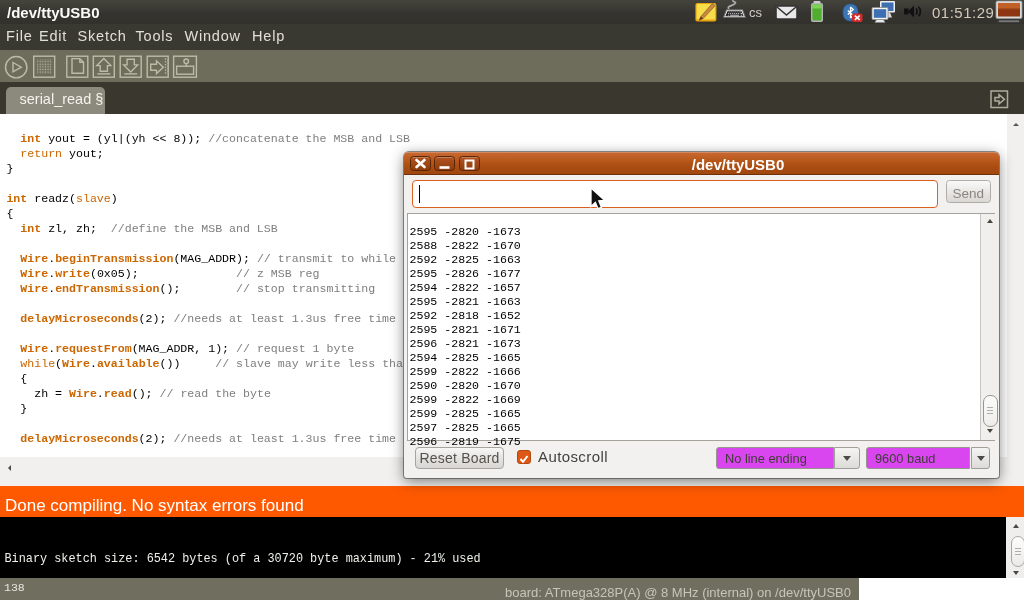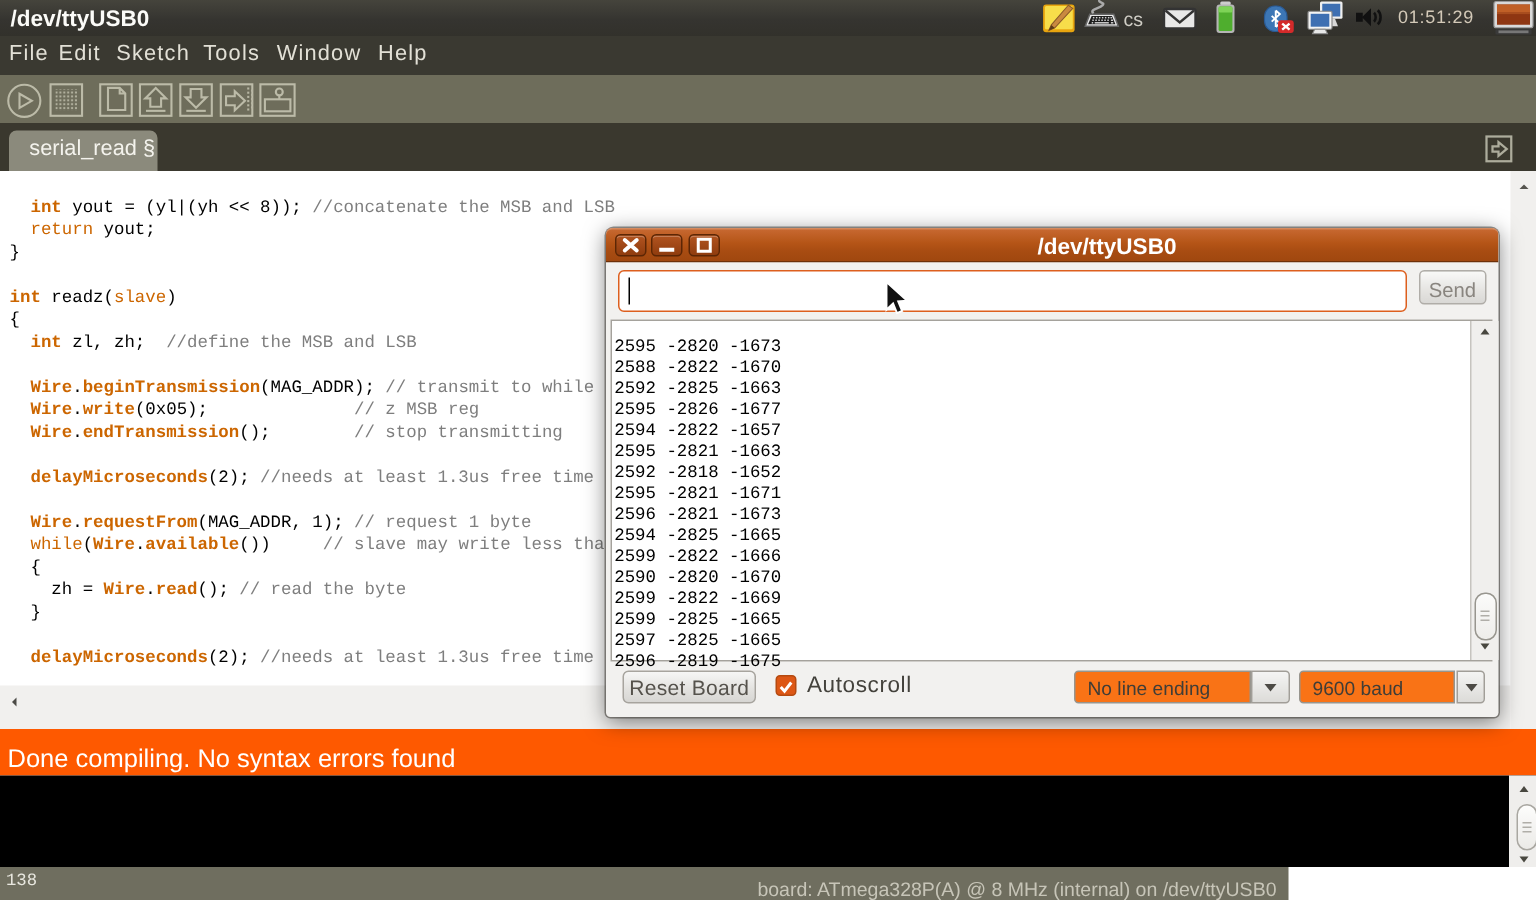--- a/index.html
+++ b/index.html
@@ -1,20 +1,20 @@
 <!DOCTYPE html>
 <html><head><meta charset="utf-8">
 <style>
 html,body{margin:0;padding:0;}
 body{width:1024px;height:600px;position:relative;overflow:hidden;background:#fff;
  font-family:"Liberation Sans",sans-serif;}
 #titlebar{position:absolute;left:0;top:0;width:1024px;height:24px;
  background:linear-gradient(#45443c,#353430 55%,#32312b);}
 #apptitle{position:absolute;left:7px;top:3.5px;font-size:15px;font-weight:bold;color:#fbfbf8;}
-#clock{position:absolute;left:932px;top:3.5px;font-size:12px;letter-spacing:0.5px;color:#d3c9b8;}
+#clock{position:absolute;left:932px;top:3.5px;font-size:15px;letter-spacing:0.5px;color:#d3c9b8;}
 #menubar{position:absolute;left:0;top:24px;width:1024px;height:26px;background:#3a3931;}
 .mi{position:absolute;top:3.8px;font-size:14.5px;letter-spacing:0.8px;color:#e2e0d6;}
 #toolbar{position:absolute;left:0;top:50px;width:1024px;height:32px;background:#6e6d5b;}
 #tabbar{position:absolute;left:0;top:82px;width:1024px;height:32px;background:#3a382e;}
 #tab{position:absolute;left:6px;top:5px;width:99px;height:27px;background:#8b8a7c;
  border-radius:5px 5px 0 0;}
 #tab span{position:absolute;left:13.5px;top:4px;font-size:14.5px;color:#f4f3ed;}
 #editor{position:absolute;left:0;top:114px;width:1024px;height:343px;background:#fff;}
 pre{margin:0;}
 #code{position:absolute;left:6.4px;top:16.6px;font:11.6px/15px "Liberation Mono",monospace;color:#000;}
@@ -65,21 +65,21 @@
 #othumb{position:absolute;left:578.5px;top:242.5px;width:13px;height:30px;border:1px solid #98968f;
  border-radius:7px;background:linear-gradient(#fbfbfa,#eeedea);}
 .grip{display:flex;flex-direction:column;justify-content:center;}
 .grip i{display:block;width:6px;height:1px;background:#b0aea8;margin:1px auto;}
 #resetbtn{position:absolute;left:11px;top:295px;width:89px;height:22px;box-sizing:border-box;
  background:linear-gradient(#f6f6f5,#e2e1de 60%,#d7d6d3);border:1px solid #a7a49e;border-radius:4px;
  font-size:14px;letter-spacing:0.2px;color:#55524c;text-align:center;line-height:20px;}
 #chk{position:absolute;left:113px;top:297.5px;width:14px;height:14px;box-sizing:border-box;
  background:#dd5715;border:1px solid #b54a10;border-radius:3px;}
 #chklbl{position:absolute;left:134px;top:296px;font-size:15px;letter-spacing:0.4px;color:#44423c;}
-.combo{position:absolute;top:295px;height:22px;box-sizing:border-box;background:#f97316;
+.combo{position:absolute;top:295px;height:22px;box-sizing:border-box;background:#d946ef;
  border:1px solid #98958e;border-radius:3px 0 0 3px;font-size:12.8px;color:#3f3d37;}
 .combo span{position:absolute;left:8px;top:2.5px;white-space:nowrap;}
 .cbtn{position:absolute;top:295px;height:22px;box-sizing:border-box;
  background:linear-gradient(#f4f4f3,#dcdbd8);border:1px solid #a19e98;border-radius:0 3px 3px 0;}
 .cbtn b{position:absolute;left:50%;top:50%;margin:-2px 0 0 -4px;width:0;height:0;
  border-left:4px solid transparent;border-right:4px solid transparent;border-top:5px solid #4c4a45;}
 </style></head>
 <body>
 <div id="titlebar">
  <span id="apptitle">/dev/ttyUSB0</span>
@@ -166,20 +166,21 @@
   <span class="k">delayMicroseconds</span>(2); <span class="c">//needs at least 1.3us free time</span></pre>
 </div>
 <div id="vsb"></div>
 <div id="vsbup"></div>
 <div id="hsb"></div>
 <div id="hsbl"></div>
 <div id="statusbar">
     <span>Done compiling. No syntax errors found</span>
   </div>
 <div id="console">
+ <pre>Binary sketch size: 6542 bytes (of a 30720 byte maximum) - 21% used</pre>
  <div id="csb"></div>
  <div class="arrup" style="left:1013px;top:7.5px"></div>
  <div id="cthumb" class="grip">
       <i></i>
       <i></i>
       <i></i>
     </div>
  <div class="arrdn" style="left:1013px;top:54px"></div>
 </div>
 <div id="bottombar">

